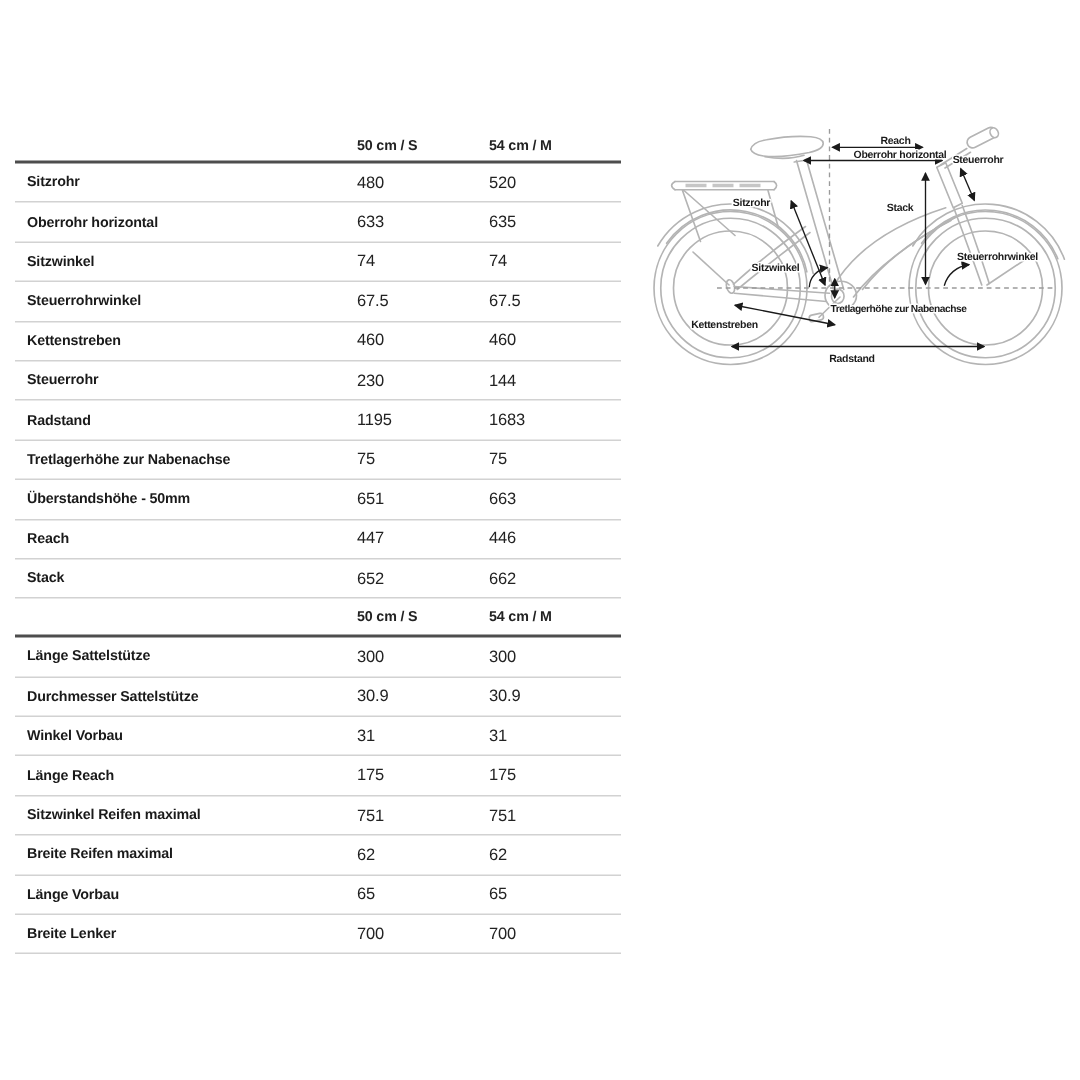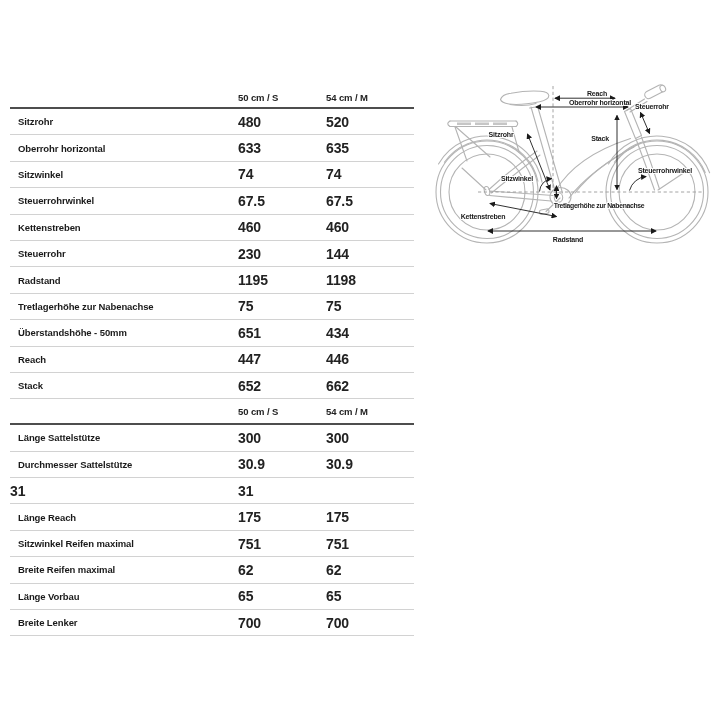--- a/index.html
+++ b/index.html
@@ -8,21 +8,21 @@
     font-family:"Liberation Sans", sans-serif; overflow:hidden;
   }
   
   .geo-table { position:absolute; left:10px; top:88px; width:404px; color:#1a1a1a; }
   .thead, .row { display:grid; grid-template-columns:1fr 88px 88px; align-items:center; }
   .thead { height:19px; border-bottom:2px solid #4d4d4d; }
   .thead.mid { height:24px; }
   .row { height:25.4px; border-bottom:1px solid #d2d2d2; }
   .cell-label { padding-left:8px; font-size:9.5px; font-weight:bold; letter-spacing:-0.1px; }
   .cell-head  { font-size:9.5px; font-weight:bold; letter-spacing:-0.1px; color:#222; }
-  .cell-val   { font-size:14px; font-weight:bold; letter-spacing:-0.1px; color:#222; }
+  .cell-val   { font-size:11px; font-weight:normal; letter-spacing:-0.1px; color:#222; }
   
   .diagram { position:absolute; left:430px; top:75px; width:290px; height:195px; }
   .bike  { stroke:#b4b4b4; fill:none; stroke-width:1.1; stroke-linecap:round; }
   .bike-fill { stroke:#b4b4b4; fill:#ffffff; stroke-width:1.1; }
   .slat  { stroke:#c6c6c6; stroke-width:2.4; }
   .guide { stroke:#9a9a9a; stroke-width:0.9; stroke-dasharray:3.2 2.6; fill:none; }
   .meas  { stroke:#1a1a1a; stroke-width:0.9; fill:none; }
   .dlabel {
     font-size:7px; font-weight:bold; fill:#1a1a1a; letter-spacing:-0.2px;
     text-anchor:middle; font-family:"Liberation Sans", sans-serif;
@@ -69,31 +69,31 @@
       <div class="cell-val">460</div>
     </div>
     <div class="row">
       <div class="cell-label">Steuerrohr</div>
       <div class="cell-val">230</div>
       <div class="cell-val">144</div>
     </div>
     <div class="row">
       <div class="cell-label">Radstand</div>
       <div class="cell-val">1195</div>
-      <div class="cell-val">1198</div>
+      <div class="cell-val">1683</div>
     </div>
     <div class="row">
       <div class="cell-label">Tretlagerhöhe zur Nabenachse</div>
       <div class="cell-val">75</div>
       <div class="cell-val">75</div>
     </div>
     <div class="row">
       <div class="cell-label">Überstandshöhe - 50mm</div>
       <div class="cell-val">651</div>
-      <div class="cell-val">434</div>
+      <div class="cell-val">663</div>
     </div>
     <div class="row">
       <div class="cell-label">Reach</div>
       <div class="cell-val">447</div>
       <div class="cell-val">446</div>
     </div>
     <div class="row">
       <div class="cell-label">Stack</div>
       <div class="cell-val">652</div>
       <div class="cell-val">662</div>
@@ -109,20 +109,21 @@
       <div class="cell-label">Länge Sattelstütze</div>
       <div class="cell-val">300</div>
       <div class="cell-val">300</div>
     </div>
     <div class="row">
       <div class="cell-label">Durchmesser Sattelstütze</div>
       <div class="cell-val">30.9</div>
       <div class="cell-val">30.9</div>
     </div>
     <div class="row">
+      <div class="cell-label">Winkel Vorbau</div>
       <div class="cell-val">31</div>
       <div class="cell-val">31</div>
     </div>
     <div class="row">
       <div class="cell-label">Länge Reach</div>
       <div class="cell-val">175</div>
       <div class="cell-val">175</div>
     </div>
     <div class="row">
       <div class="cell-label">Sitzwinkel Reifen maximal</div>

